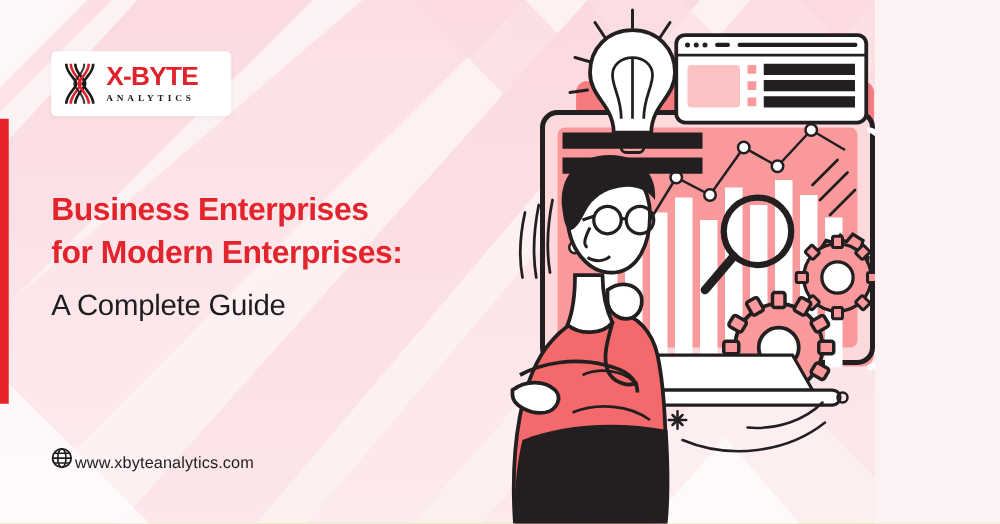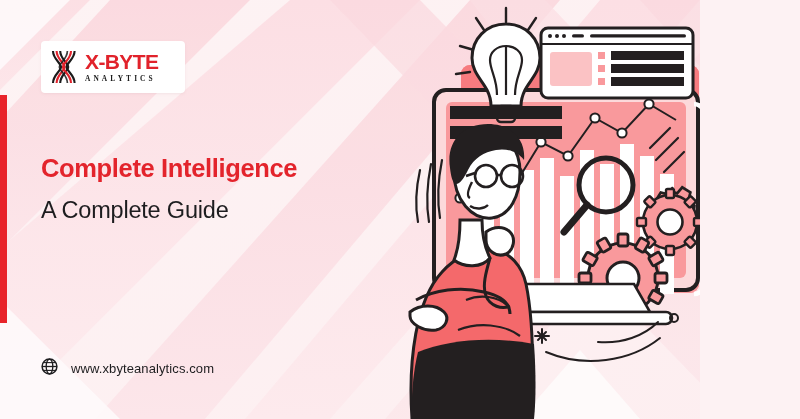--- a/index.html
+++ b/index.html
@@ -49,21 +49,21 @@
     letter-spacing:-0.35px;margin:0;
   }
   .hl-dark{
     color:#1d1d1f;font-weight:400;font-size:23.5px;line-height:1.33;
     letter-spacing:-0.2px;margin:9px 0 0 0;
   }
 
   
   .url-row{
     position:absolute;left:41px;top:358px;
-    display:flex;align-items:center;gap:13px;
+    display:flex;align-items:center;gap:2px;
   }
   .url-text{font-size:13px;color:#1d1d1f;letter-spacing:.1px;}
 
   
   .art{position:absolute;left:398px;top:0;width:402px;height:419px;}
   .art svg{display:block;}
 </style>
 </head>
 <body>
 
@@ -126,21 +126,22 @@
         </g>
       </svg>
     </div>
     <div class="logo-text">
       <span class="logo-word">X-BYTE</span>
       <span class="logo-sub">ANALYTICS</span>
     </div>
   </div>
 
   <div class="headline">
-    <div class="hl-red">Complete Intelligence</div>
+    <div class="hl-red">Business Enterprises</div>
+    <div class="hl-red">for Modern Enterprises:</div>
     <div class="hl-dark">A Complete Guide</div>
   </div>
 
   <div class="url-row">
     <span>
       <svg width="17" height="17" viewBox="0 0 17 17">
         <circle cx="8.5" cy="8.5" r="7.4" fill="none" stroke="#1d1d1f" stroke-width="1.5"></circle>
         <ellipse cx="8.5" cy="8.5" rx="3.3" ry="7.4" fill="none" stroke="#1d1d1f" stroke-width="1.3"></ellipse>
         <line x1="1.1" y1="8.5" x2="15.9" y2="8.5" stroke="#1d1d1f" stroke-width="1.3"></line>
         <line x1="2.3" y1="4.6" x2="14.7" y2="4.6" stroke="#1d1d1f" stroke-width="1.1"></line>

